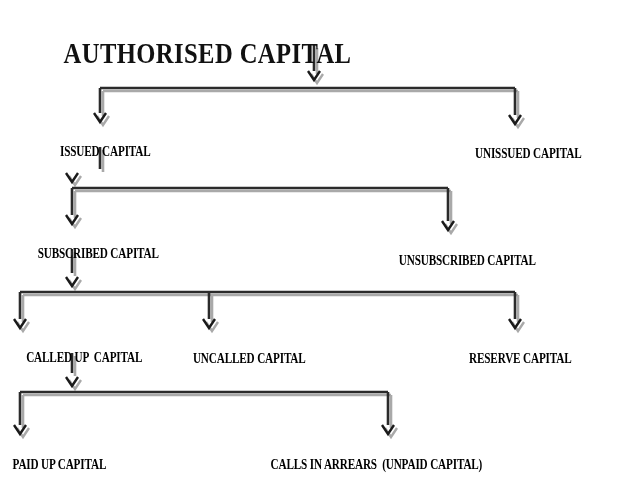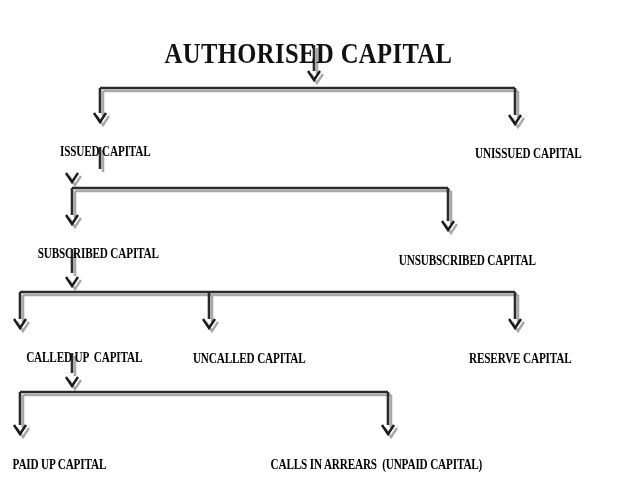--- a/index.html
+++ b/index.html
@@ -40,21 +40,21 @@
   }
   .node-label.anchor-left {
     transform-origin: 0% 50%;
     text-align: left;
   }
   #title-label {
     position: absolute;
     left: 0;
     top: 8px;
     width: 584px;
-    text-align: center;
+    text-align: left;
     font-family: "Liberation Serif", "DejaVu Serif", serif;
     font-weight: bold;
     font-size: 30px;
     line-height: 1;
     color: #111111;
     letter-spacing: 0.5px;
     white-space: pre;
   }
   #title-inner {
     display: inline-block;

